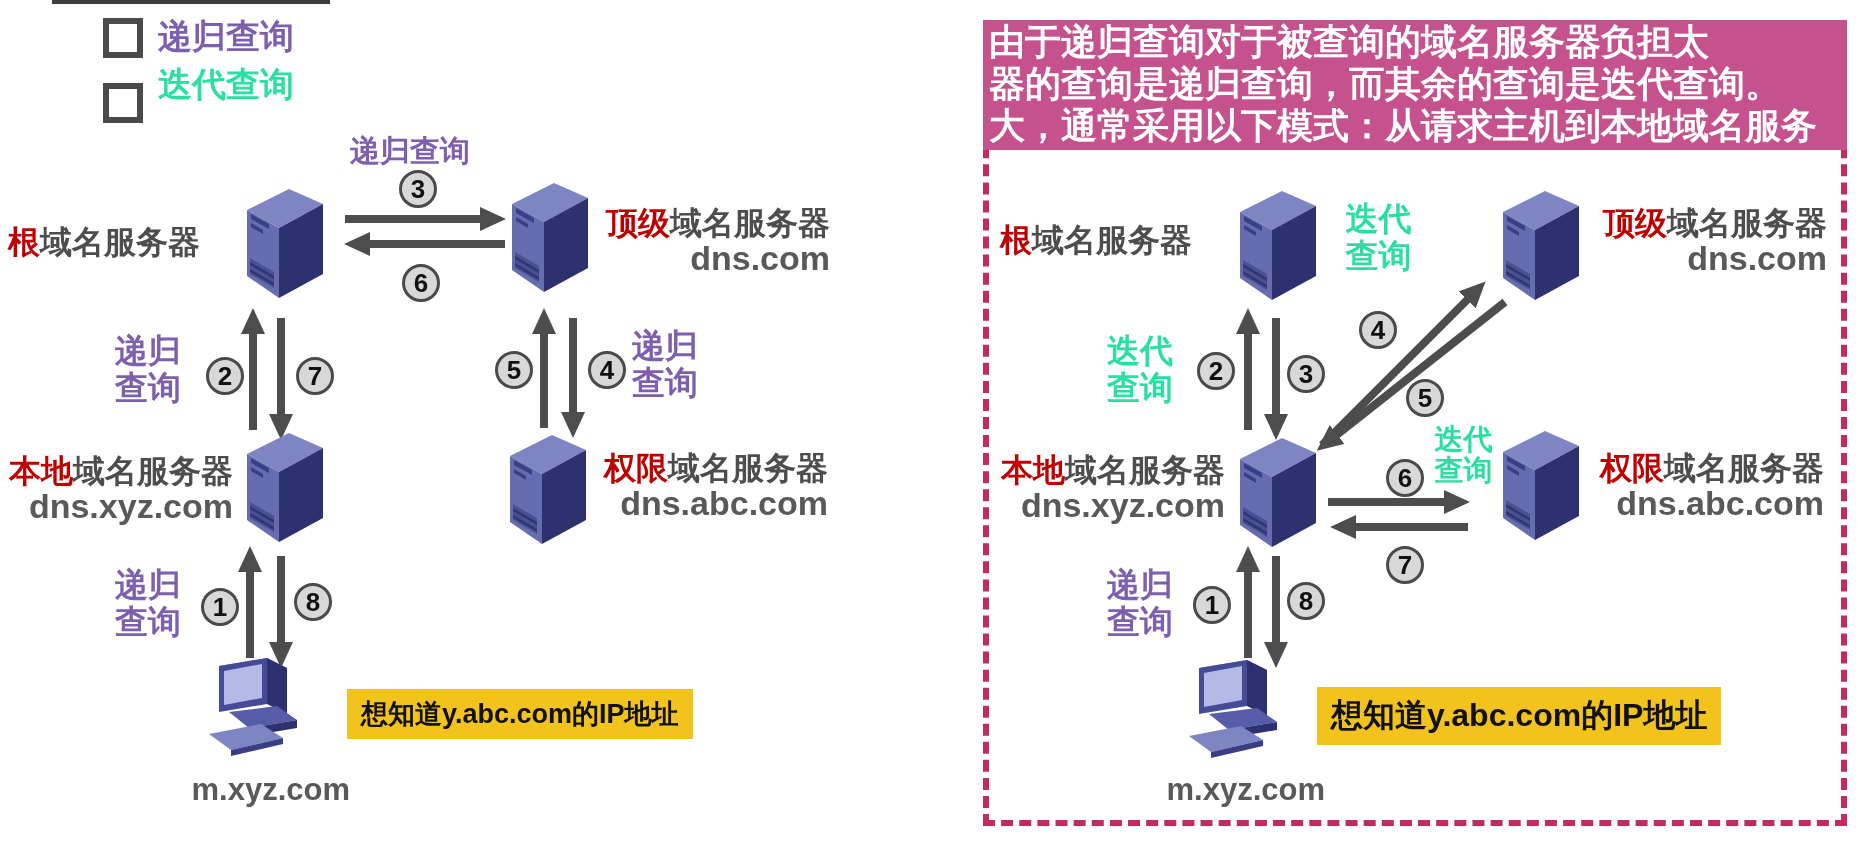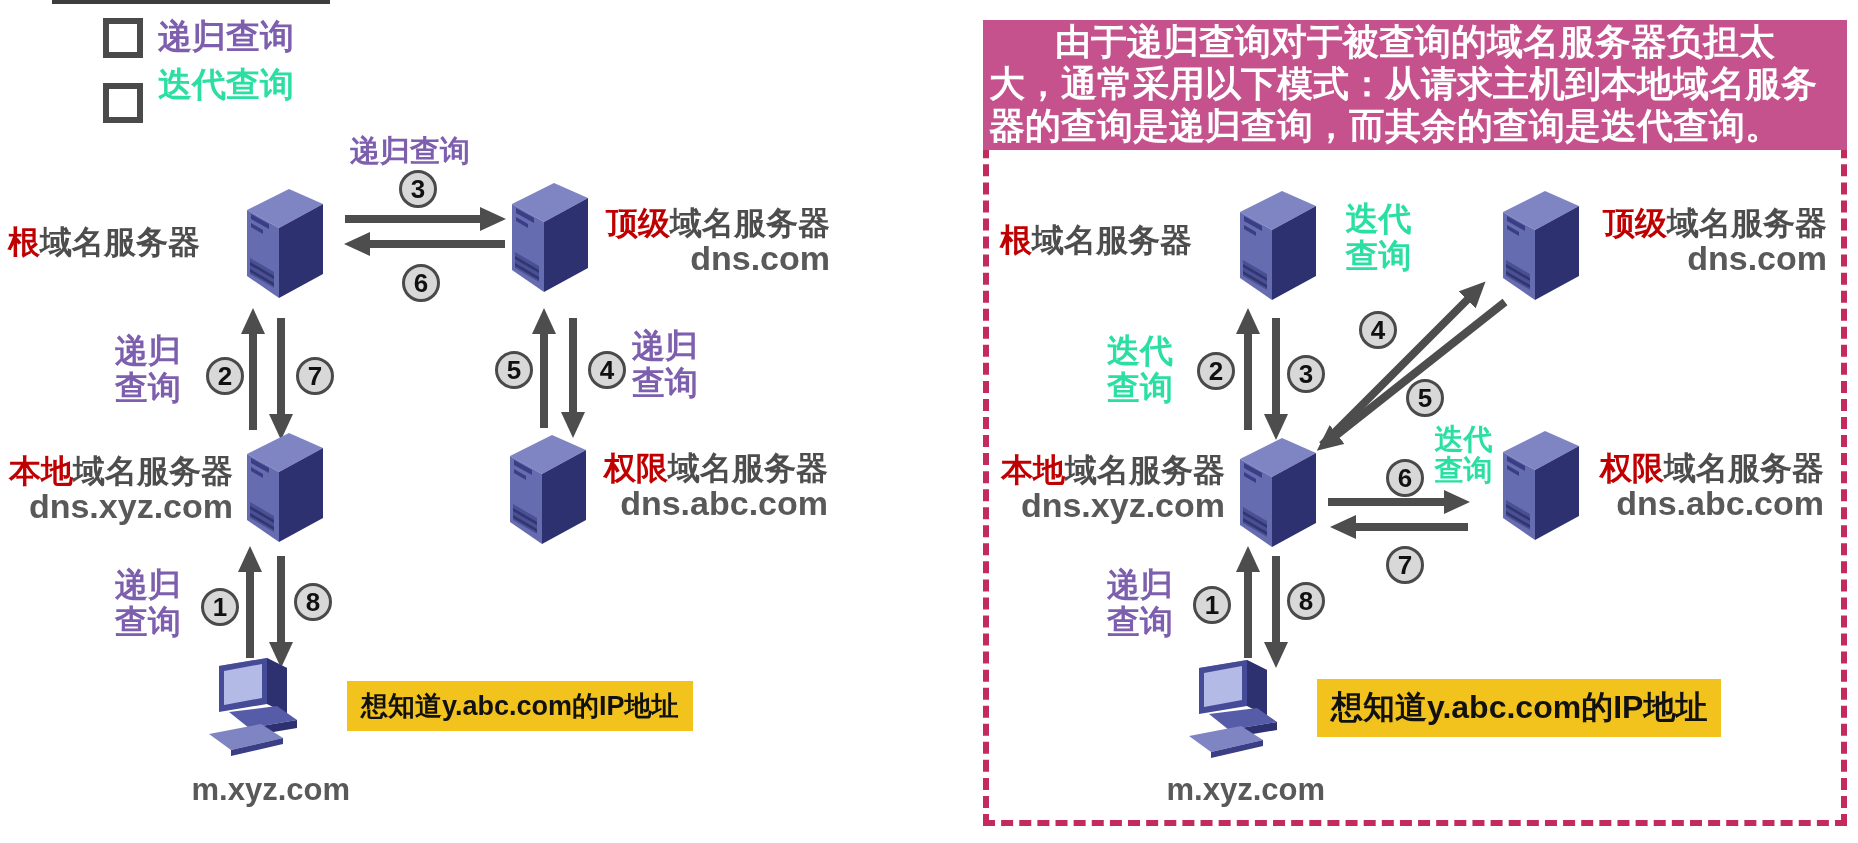--- a/index.html
+++ b/index.html
@@ -16,27 +16,27 @@
   .prefix-red{color:#C00000;}
   .domain{font-size:34px;font-weight:bold;color:#595959;white-space:nowrap;line-height:34px;}
   .node-box{text-align:right;}
   
   .qlabel{font-weight:bold;font-size:33px;line-height:37px;text-align:center;white-space:nowrap;}
   .qlabel-sm{font-weight:bold;font-size:29px;line-height:31px;text-align:center;white-space:nowrap;}
   
   .step-circle{width:38px;height:38px;border-radius:50%;background:#D8D8D8;border:3px solid #4A4A4A;color:#111;
     font-size:26px;font-weight:bold;display:flex;align-items:center;justify-content:center;box-sizing:border-box;}
   
-  .callout{background:#F3C31D;color:#111;font-weight:bold;padding:7px 14px;white-space:nowrap;}
+  .callout{background:#F3C31D;color:#111;font-weight:bold;padding:7px 14px;white-space:nowrap;margin-top:8px;}
   
   .panel-border{border:6px dashed #C32A60;box-sizing:border-box;}
   .panel-header{background:#C5528D;color:#ffffff;font-weight:bold;font-size:36px;line-height:42px;
     box-sizing:border-box;padding:1px 6px;}
   .hline{white-space:nowrap;}
-  .hline-center{text-align:center;}
+  .hline-center{text-align:left;}
   .top-fragment{background:#3D3D3D;}
 </style>
 </head>
 <body>
 
 <div class="canvas">
 
   <svg width="0" height="0" style="position:absolute" aria-hidden="true">
     <defs>
       <g id="srv">
@@ -65,22 +65,22 @@
   <div class="abs top-fragment" style="left:52px;top:0;width:278px;height:4px;"></div>
 
   <span class="abs checkbox" style="left:103px;top:18px;"></span>
   <span class="abs legend-label purple" style="left:158px;top:14px;">递归查询</span>
   <span class="abs checkbox" style="left:103px;top:83px;"></span>
   <span class="abs legend-label green" style="left:158px;top:62px;">迭代查询</span>
 
   <div class="abs panel-border" style="left:983px;top:20px;width:864px;height:806px;"></div>
   <div class="abs panel-header" style="left:983px;top:20px;width:864px;height:130px;">
     <div class="hline hline-center">由于递归查询对于被查询的域名服务器负担太</div>
+    <div class="hline">器的查询是递归查询，而其余的查询是迭代查询。</div>
     <div class="hline">大，通常采用以下模式：从请求主机到本地域名服务</div>
-    <div class="hline">器的查询是递归查询，而其余的查询是迭代查询。</div>
   </div>
 
   <svg class="abs" style="left:0;top:0;" width="1858" height="843">
     <defs>
       <marker id="ah" markerWidth="26" markerHeight="24" refX="4" refY="12" orient="auto" markerUnits="userSpaceOnUse">
         <polygon points="0,0 26,12 0,24" fill="#4D4D4D"></polygon>
       </marker>
     </defs>
 
     <line x1="345" y1="219" x2="484" y2="219" stroke="#4D4D4D" stroke-width="8" marker-end="url(#ah)"></line>

